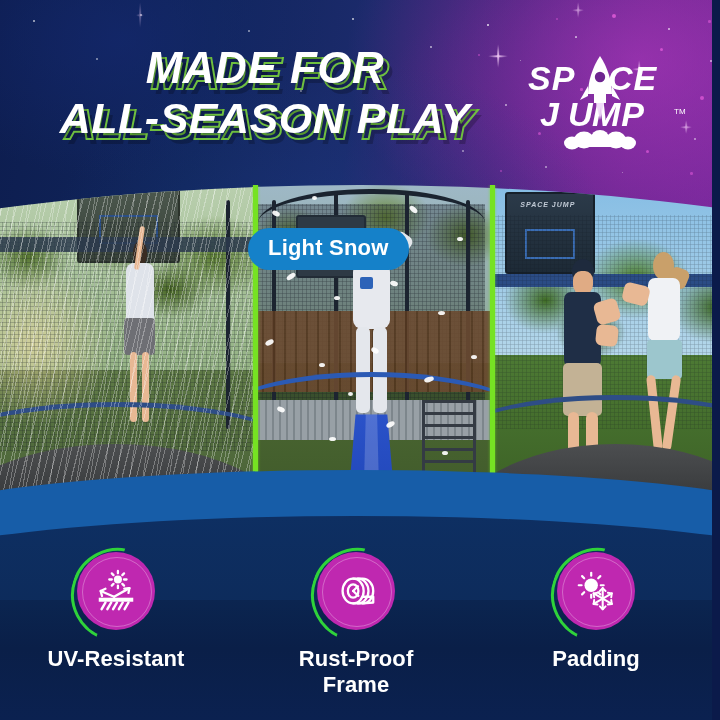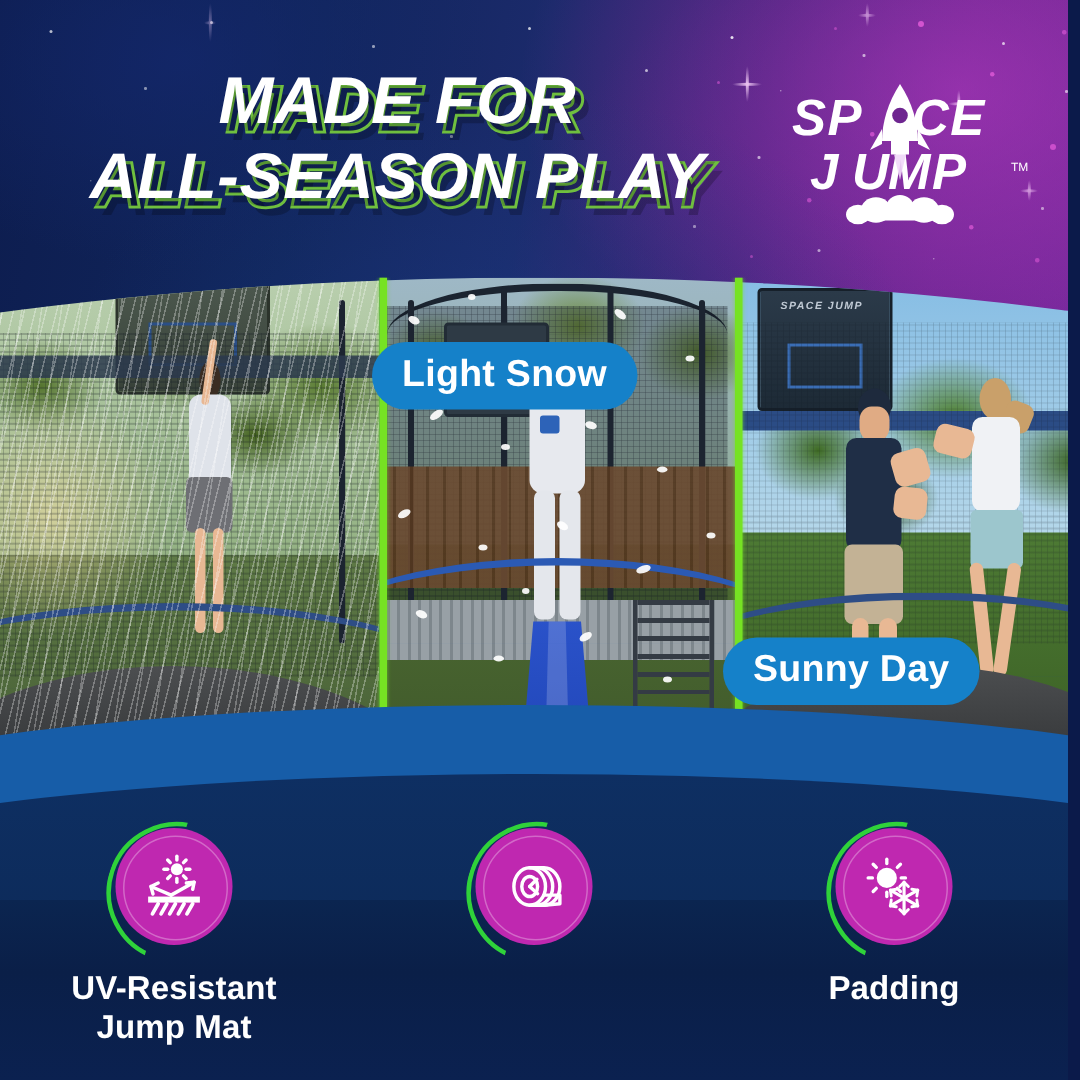--- a/index.html
+++ b/index.html
@@ -125,21 +125,21 @@
   .fig{position:absolute;}
   .skin{background:#e8b894;}
   .limb{position:absolute;border-radius:6px;}
 
   
   .badge{
     position:absolute;z-index:9;
     background:#1581c9;color:#fff;font-weight:700;
     border-radius:999px;
     padding:7px 20px 9px 20px;
-    font-size:25px;letter-spacing:.2px;white-space:nowrap;
+    font-size:22px;letter-spacing:.2px;white-space:nowrap;
   }
   .badge.b-snow{left:248px;top:228px;}
   .badge.b-rain{left:106px;top:472px;}
   .badge.b-sun{left:482px;top:425px;}
 
   
   .band-mid{
     position:absolute;left:-120px;right:-120px;top:470px;height:150px;z-index:5;
     background:#175da8;
     border-radius:50%/60px 60px 0 0;
@@ -436,21 +436,20 @@
           <div class="mat-logo" style="left:14%;bottom:9%;width:46%;font-size:17px;">SPACE JUMP</div>
         </div>
 
       </div>
       <div class="divider" style="left:36%;"></div>
       <div class="divider" style="left:67%;"></div>
     </div>
   </div>
 
   <div class="badge b-snow">Light Snow</div>
-  <div class="badge b-sun">Sunny Day</div>
 
   <div class="features">
 
     <div class="feat">
       <div class="icon-wrap">
         <div class="arc"></div>
         <div class="icon-circle">
           <div class="icon-ring"></div>
           <svg viewBox="0 0 48 48" width="46" height="46" fill="none" stroke="#fff" stroke-width="2.4" stroke-linecap="round">
             <circle cx="26" cy="12" r="4.2" fill="#fff" stroke="none"></circle>
@@ -474,41 +473,42 @@
               <line x1="15" y1="43" x2="19" y2="36"></line>
               <line x1="21" y1="43" x2="25" y2="36"></line>
               <line x1="27" y1="43" x2="31" y2="36"></line>
               <line x1="33" y1="43" x2="37" y2="36"></line>
             </g>
           </svg>
         </div>
       </div>
       <div class="feat-label">
         <span>UV-Resistant</span>
-        <span>Jump Mat</span>
       </div>
     </div>
 
     <div class="feat">
       <div class="icon-wrap">
         <div class="arc"></div>
         <div class="icon-circle">
           <div class="icon-ring"></div>
           <svg viewBox="0 0 48 48" width="46" height="46" fill="none" stroke="#fff" stroke-width="2.4" stroke-linecap="round" stroke-linejoin="round">
             <ellipse cx="21" cy="24" rx="11" ry="13"></ellipse>
             <ellipse cx="21" cy="24" rx="5.5" ry="7"></ellipse>
             <path d="M21 11 L31 11 A11 13 0 0 1 31 37 L21 37"></path>
             <path d="M26 11 A11 13 0 0 1 26 37"></path>
             <path d="M31 30 L42 30 L42 36 L31 37"></path>
             <path d="M21 24 L26 19"></path>
             <path d="M21 24 L26.5 29"></path>
           </svg>
         </div>
       </div>
       <div class="feat-label">
+        <span>Rust-Proof</span>
+        <span>Frame</span>
       </div>
     </div>
 
     <div class="feat">
       <div class="icon-wrap">
         <div class="arc"></div>
         <div class="icon-circle">
           <div class="icon-ring"></div>
           <svg viewBox="0 0 48 48" width="46" height="46" fill="none" stroke="#fff" stroke-width="2.3" stroke-linecap="round">
             <circle cx="19" cy="18" r="7" fill="#fff" stroke="none"></circle>

